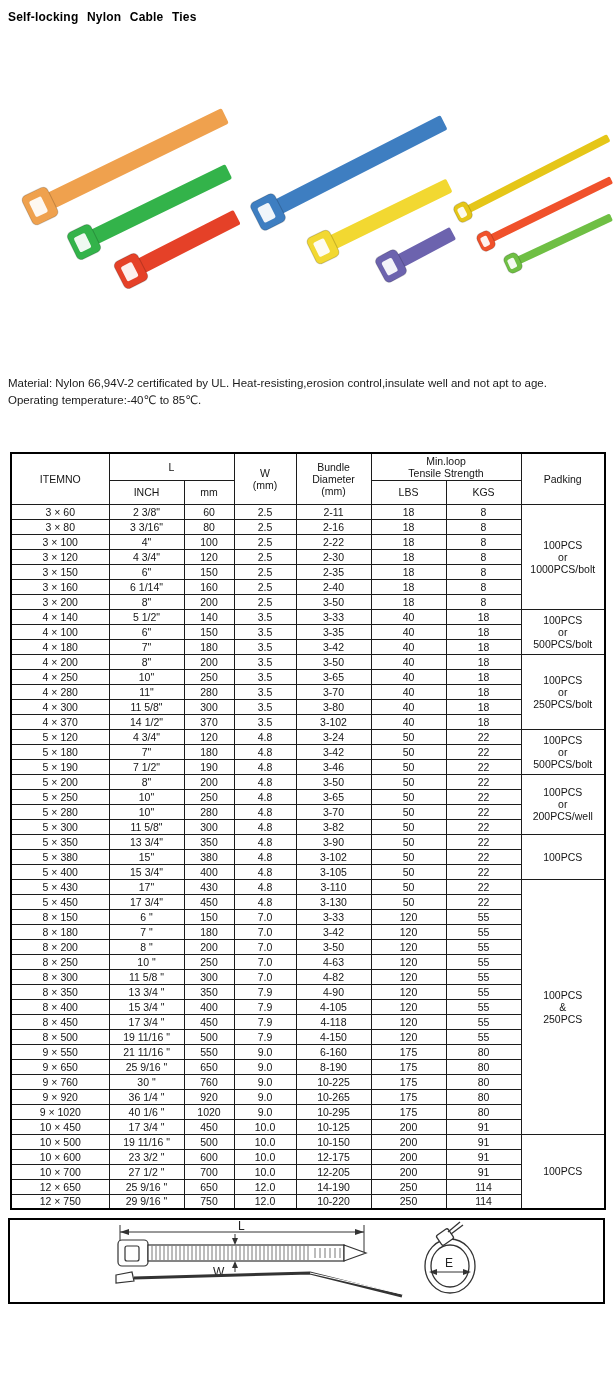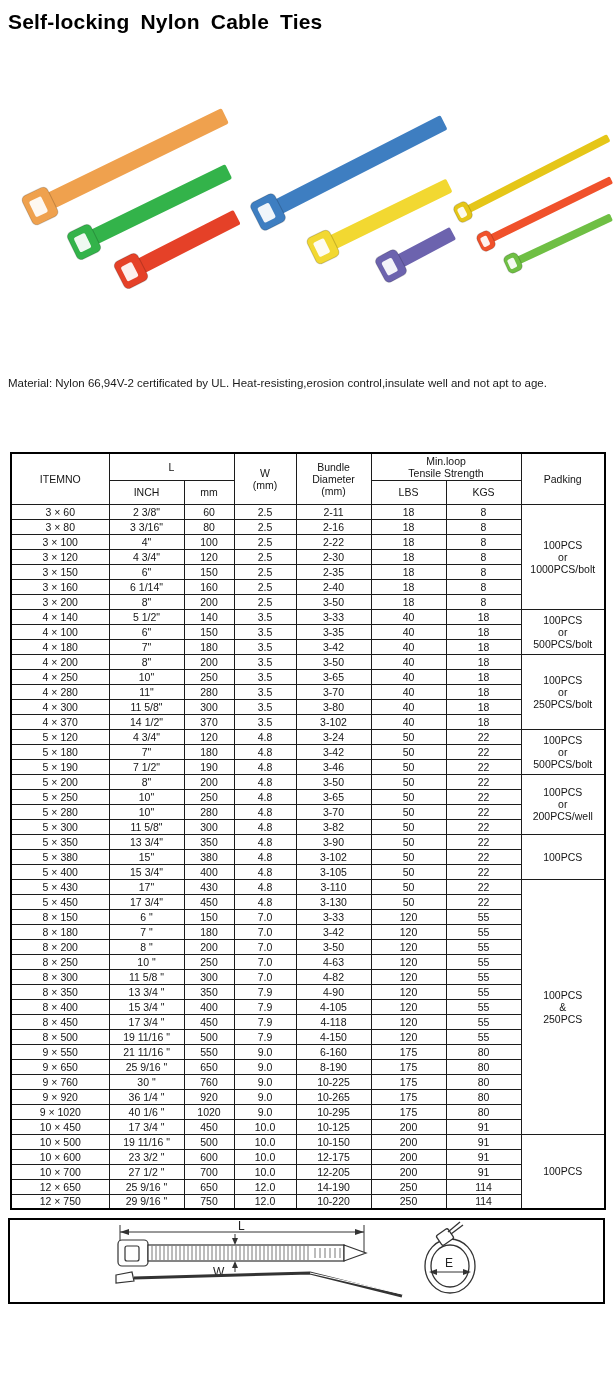--- a/index.html
+++ b/index.html
@@ -3,21 +3,21 @@
 <meta charset="utf-8">
 <style>
   html,body{margin:0;padding:0;}
   body{
     width:615px;height:1374px;position:relative;background:#ffffff;
     font-family:"Liberation Sans","DejaVu Sans",sans-serif;color:#111;
     overflow:hidden;
   }
   .title{
     position:absolute;left:8px;top:10px;margin:0;
-    font-size:21px;font-weight:bold;letter-spacing:.2px;word-spacing:5px;color:#000;
+    font-size:12px;font-weight:bold;letter-spacing:.2px;word-spacing:5px;color:#000;
   }
   #photos{position:absolute;left:0;top:98px;}
   .intro{
     position:absolute;left:8px;top:375px;font-size:11.5px;line-height:17px;color:#1a1a1a;
   }
   #spec-table{
     position:absolute;left:10px;top:452px;
     border-collapse:collapse;table-layout:fixed;border:2px solid #000;background:#fff;
   }
   #spec-table td{
@@ -87,20 +87,21 @@
     </g>
     <g transform="translate(513 165) rotate(-25)">
       <rect x="3.5" y="-4" width="105" height="8" rx="2" fill="#6FBF44"></rect>
       <rect x="-7.5" y="-9.5" width="15" height="19" rx="5" fill="#6FBF44" stroke="rgba(0,0,0,0.18)"></rect>
       <rect x="-4.5" y="-5.130000000000001" width="7.199999999999999" height="10.260000000000002" rx="2" fill="#ffffff" opacity="0.92"></rect>
     </g>
   </svg>
 
 <div class="intro">
   <div>Material: Nylon 66,94V-2 certificated by UL. Heat-resisting,erosion control,insulate well and not apt to age.</div>
+  <div>Operating temperature:-40℃  to  85℃.</div>
 </div>
 
 <table id="spec-table">
   <colgroup>
     <col style="width:98px">
       <col style="width:75px">
       <col style="width:50px">
     <col style="width:62px">
       <col style="width:75px">
       <col style="width:75px">

